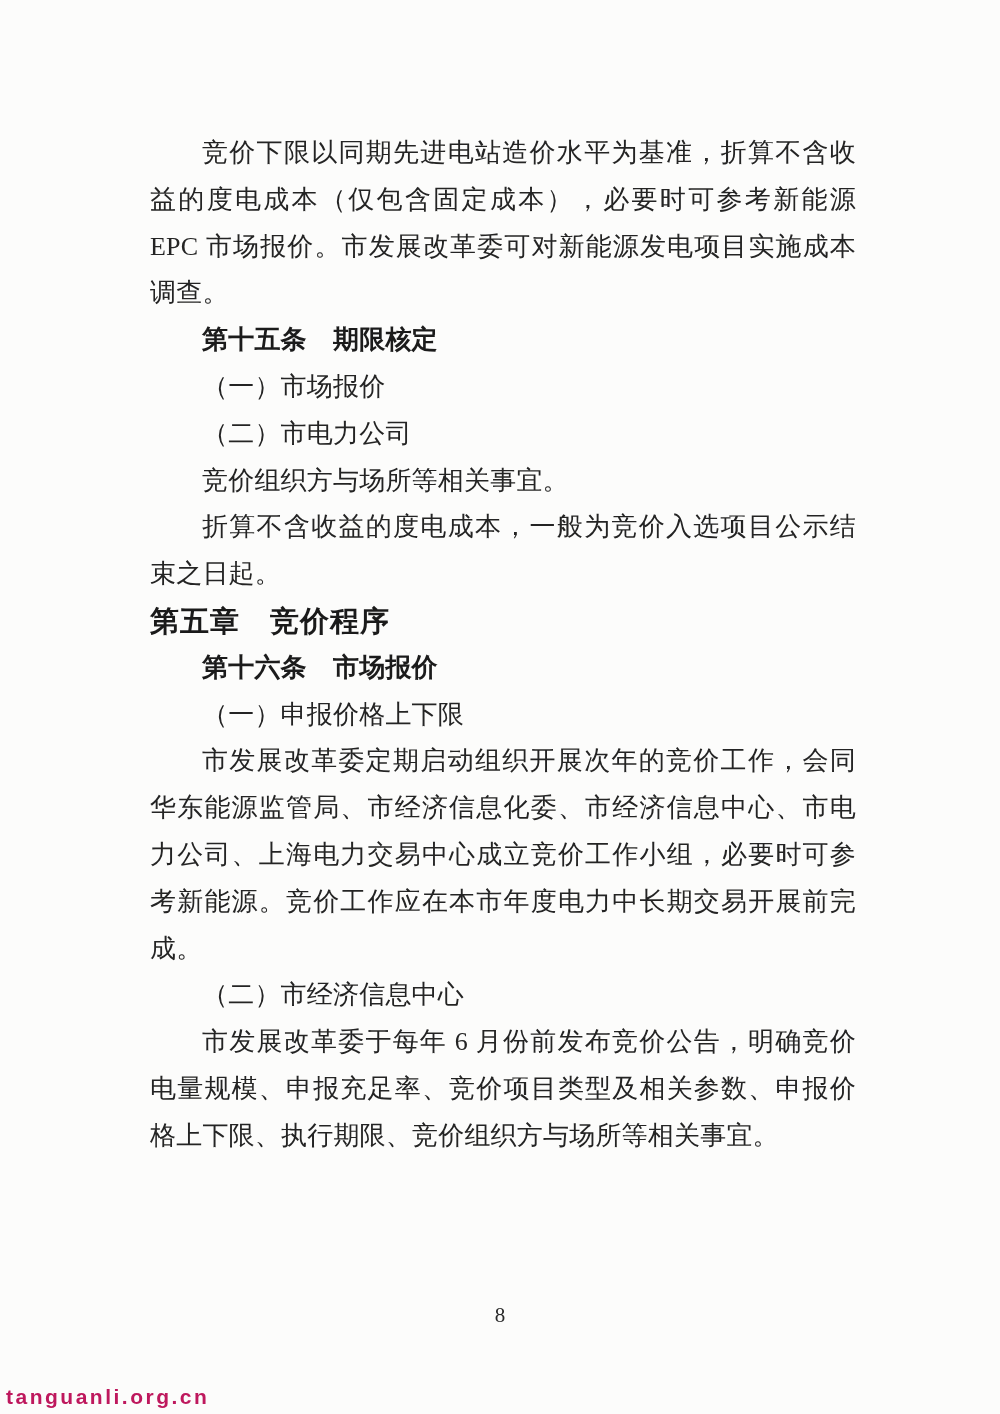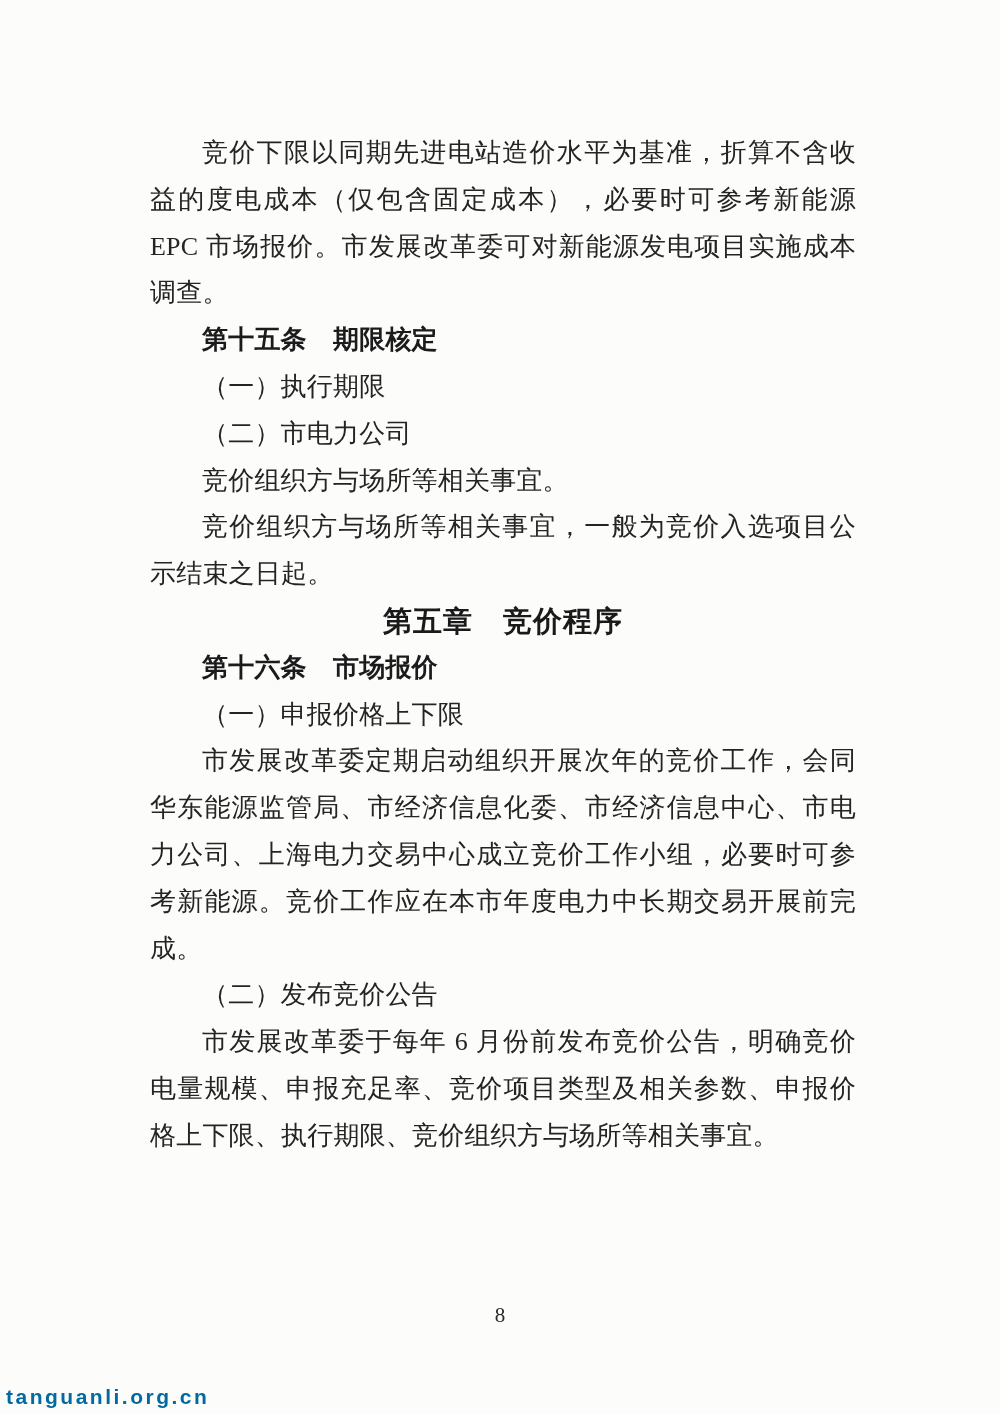--- a/index.html
+++ b/index.html
@@ -34,21 +34,21 @@
   }
   .article-heading {
     font-weight: 700;
     color: #1b1b1b;
   }
   .chapter-heading {
     font-family: "Liberation Sans", "DejaVu Sans", sans-serif;
     font-weight: 700;
     font-size: 29px;
     color: #1a1a1a;
-    text-align: center;
+    text-align: left;
     text-indent: 0;
     letter-spacing: 1px;
   }
   .page-number {
     position: absolute;
     top: 1303px;
     left: 0;
     width: 100%;
     text-align: center;
     font-family: "Liberation Serif", "DejaVu Serif", serif;
@@ -56,37 +56,37 @@
     color: #2a2a2a;
   }
   .watermark {
     position: absolute;
     left: 6px;
     top: 1385px;
     font-family: "Liberation Sans", "DejaVu Sans", sans-serif;
     font-weight: 700;
     font-size: 21px;
     letter-spacing: 2.5px;
-    color: #0369a1;
+    color: #be185d;
   }
 </style>
 </head>
 <body>
 
 <div class="page">
   <div class="body-text">
     <p class="block">竞价下限以同期先进电站造价水平为基准，折算不含收益的度电成本（仅包含固定成本），必要时可参考新能源 EPC 市场报价。市发展改革委可对新能源发电项目实施成本调查。</p>
     <p class="block article-heading">第十五条　期限核定</p>
-    <p class="block">（一）执行期限</p>
+    <p class="block">（一）市场报价</p>
     <p class="block">（二）市电力公司</p>
     <p class="block">竞价组织方与场所等相关事宜。</p>
-    <p class="block">竞价组织方与场所等相关事宜，一般为竞价入选项目公示结束之日起。</p>
+    <p class="block">折算不含收益的度电成本，一般为竞价入选项目公示结束之日起。</p>
     <p class="block chapter-heading">第五章　竞价程序</p>
     <p class="block article-heading">第十六条　市场报价</p>
     <p class="block">（一）申报价格上下限</p>
     <p class="block">市发展改革委定期启动组织开展次年的竞价工作，会同华东能源监管局、市经济信息化委、市经济信息中心、市电力公司、上海电力交易中心成立竞价工作小组，必要时可参考新能源。竞价工作应在本市年度电力中长期交易开展前完成。</p>
-    <p class="block">（二）发布竞价公告</p>
+    <p class="block">（二）市经济信息中心</p>
     <p class="block">市发展改革委于每年 6 月份前发布竞价公告，明确竞价电量规模、申报充足率、竞价项目类型及相关参数、申报价格上下限、执行期限、竞价组织方与场所等相关事宜。</p>
   </div>
 
   <div class="page-number">8</div>
   <div class="watermark">tanguanli.org.cn</div>
 </div>
 
 </body></html>

